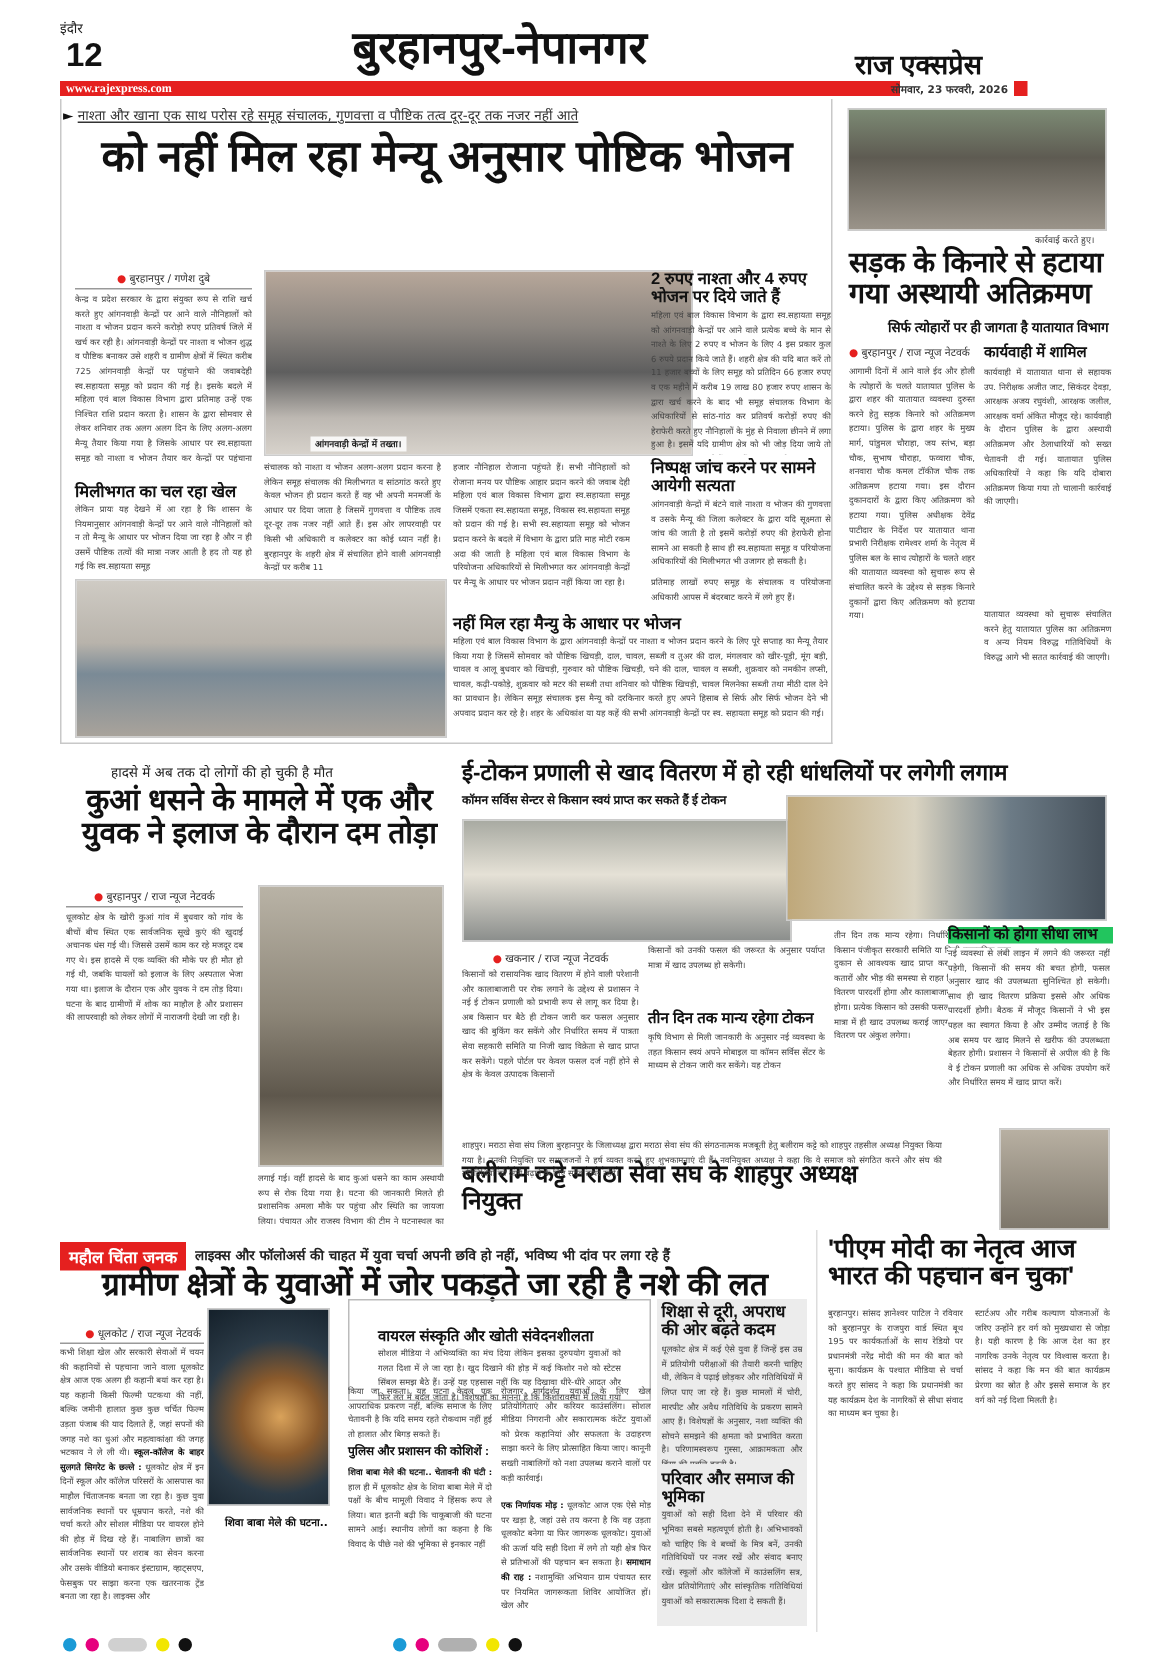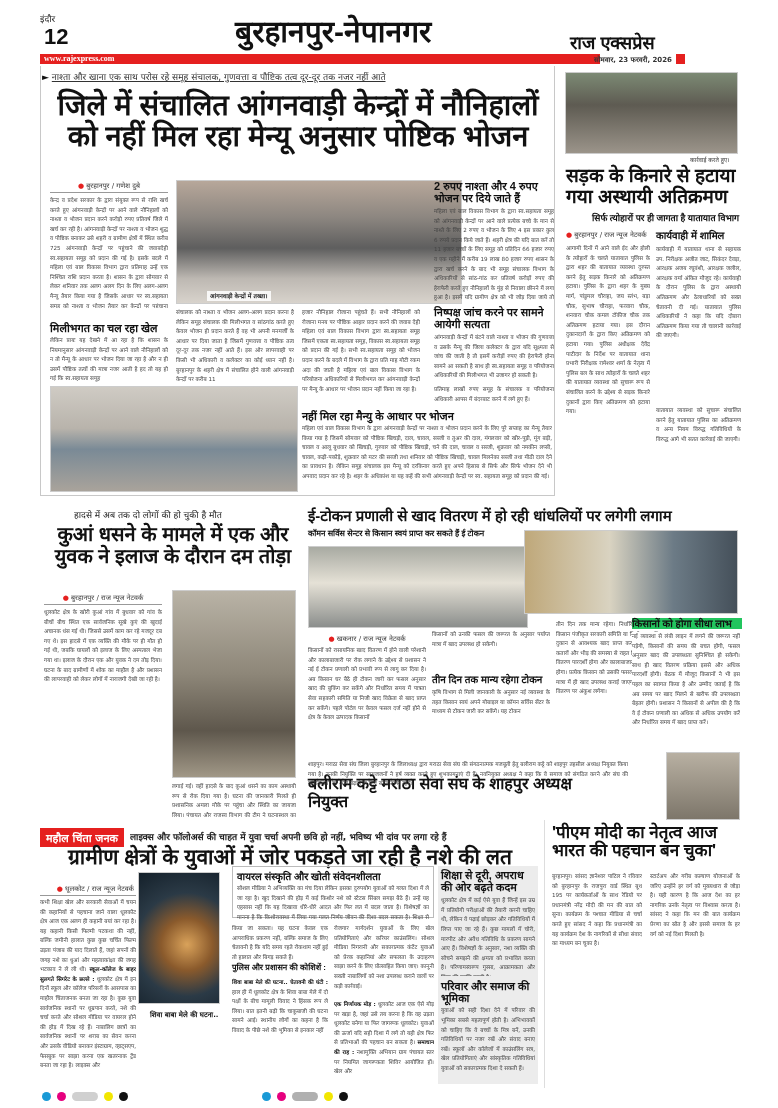--- a/index.html
+++ b/index.html
@@ -44,21 +44,20 @@
 </div>
 <div class="abs datestr">सोमवार, 23 फरवरी, 2026</div>
 <div class="abs redsq"></div>
 
 <div class="abs" style="left:40px; top:66px; width:515px; height:430px; border:1px solid #c8c8c8; border-top:none;">
 </div>
 <div class="abs kicker" style="left:42px; top:70px; width:420px; white-space:nowrap; overflow:hidden;">
   <span class="kicker-arrow">► </span><span style="text-decoration:underline;text-align:center;">नाश्ता और खाना एक साथ परोस रहे समूह संचालक, गुणवत्ता व पौष्टिक तत्व दूर-दूर तक नजर नहीं आते</span>
 </div>
 <div class="abs headline" style="left:48px; top:90px; width:500px; font-size:29px; text-align:center;">
-  <div>जिले में संचालित आंगनवाड़ी केन्द्रों में नौनिहालों</div>
   <div>को नहीं मिल रहा मेन्यू अनुसार पोष्टिक भोजन</div>
 </div>
 
 <div class="abs byline" style="left:50px; top:181px; width:118px; text-align:center;">
   <span class="dot">●</span> <span>बुरहानपुर / गणेश दुबे</span>
 </div>
 <div class="abs hr" style="left:50px; top:192px; width:118px;"></div>
 <div class="abs body textlines" style="left:50px; top:196px; width:118px; height:112px;">केन्द्र व प्रदेश सरकार के द्वारा संयुक्त रूप से राशि खर्च करते हुए आंगनवाड़ी केन्द्रों पर आने वाले नौनिहालों को नाश्ता व भोजन प्रदान करने करोड़ो रुपए प्रतिवर्ष जिले में खर्च कर रही है। आंगनवाड़ी केन्द्रों पर नाश्ता व भोजन शुद्ध व पौष्टिक बनाकर उसे शहरी व ग्रामीण क्षेत्रों में स्थित करीब 725 आंगनवाड़ी केन्द्रों पर पहुंचाने की जवाबदेही स्व.सहायता समूह को प्रदान की गई है। इसके बदले में महिला एवं बाल विकास विभाग द्वारा प्रतिमाह उन्हें एक निश्चित राशि प्रदान करता है। शासन के द्वारा सोमवार से लेकर शनिवार तक अलग अलग दिन के लिए अलग-अलग मैन्यू तैयार किया गया है जिसके आधार पर स्व.सहायता समूह को नाश्ता व भोजन तैयार कर केन्द्रों पर पहुंचाना होता है।</div>
 
 <div class="abs photo" style="left:176px; top:180px; width:286px; height:124px; background:linear-gradient(180deg,#b7a79a 0%,#8c8680 30%,#5e5e5e 55%,#bdb8b2 80%,#d8d3cc 100%);">
@@ -132,21 +131,21 @@
 <div class="abs hr" style="left:40px; top:895px; width:96px;"></div>
 <div class="abs body textlines" style="left:40px; top:898px; width:96px; height:186px;">
   <span>कभी शिक्षा खेल और सरकारी सेवाओं में चयन की कहानियों से पहचाना जाने वाला धूलकोट क्षेत्र आज एक अलग ही कहानी बयां कर रहा है। यह कहानी किसी फिल्मी पटकथा की नहीं, बल्कि जमीनी हालात कुछ कुछ चर्चित फिल्म उड़ता पंजाब की याद दिलाते हैं, जहां सपनों की जगह नशे का धुआं और महत्वाकांक्षा की जगह भटकाव ने ले ली थी।</span>
   <b style="color:#111;">स्कूल-कॉलेज के बाहर सुलगते सिगरेट के छल्ले :</b>
   <span>धूलकोट क्षेत्र में इन दिनों स्कूल और कॉलेज परिसरों के आसपास का माहौल चिंताजनक बनता जा रहा है। कुछ युवा सार्वजनिक स्थानों पर धूम्रपान करते, नशे की चर्चा करते और सोशल मीडिया पर वायरल होने की होड़ में दिख रहे हैं। नाबालिग छात्रों का सार्वजनिक स्थानों पर शराब का सेवन करना और उसके वीडियो बनाकर इंस्टाग्राम, व्हाट्सएप, फेसबुक पर साझा करना एक खतरनाक ट्रेंड बनता जा रहा है। लाइक्स और</span>
 </div>
 
 <div class="abs photo" style="left:138px; top:872px; width:82px; height:132px; background:radial-gradient(circle at 60% 55%,#d9a25a 0%,#8a5a2c 30%,#2b3a46 60%,#14202a 100%);"></div>
 <div class="abs" style="left:150px; top:1010px; font-size:7px; font-weight:bold;">शिवा बाबा मेले की घटना..</div>
 
-<div class="abs boxframe" style="left:232px; top:866px; width:202px; height:52px; padding:4px;">
+<div class="abs boxframe" style="left:232px; top:866px; width:202px; height:68px; padding:19px;">
   <div class="sub" style="font-size:10px;">वायरल संस्कृति और खोती संवेदनशीलता</div>
   <div class="body textlines" style="height:36px; margin-top:2px;">सोशल मीडिया ने अभिव्यक्ति का मंच दिया लेकिन इसका दुरुपयोग युवाओं को गलत दिशा में ले जा रहा है। खुद दिखाने की होड़ में कई किशोर नशे को स्टेटस सिंबल समझ बैठे हैं। उन्हें यह एहसास नहीं कि यह दिखावा धीरे-धीरे आदत और फिर लत में बदल जाता है। विशेषज्ञों का मानना है कि किशोरावस्था में लिया गया गलत निर्णय जीवन की दिशा बदल सकता है। शिक्षा से दूरी और अनुशासनहीनता आगे चलकर बेरोजगारी, अपराध और आपराधिक प्रवृत्तियों को जन्म देती है।</div>
 </div>
 <div class="abs body textlines" style="left:232px; top:924px; width:96px; height:38px;">किया जा सकता। यह घटना केवल एक आपराधिक प्रकरण नहीं, बल्कि समाज के लिए चेतावनी है कि यदि समय रहते रोकथाम नहीं हुई तो हालात और बिगड़ सकते हैं।</div>
 <div class="abs sub" style="left:232px; top:964px; width:96px; font-size:8px;">पुलिस और प्रशासन की कोशिशें :</div>
 <div class="abs body textlines" style="left:232px; top:978px; width:96px; height:106px;">
   <b style="color:#111;">शिवा बाबा मेले की घटना.. चेतावनी की घंटी :</b>
   <span>हाल ही में धूलकोट क्षेत्र के शिवा बाबा मेले में दो पक्षों के बीच मामूली विवाद ने हिंसक रूप ले लिया। बात इतनी बढ़ी कि चाकूबाजी की घटना सामने आई। स्थानीय लोगों का कहना है कि विवाद के पीछे नशे की भूमिका से इनकार नहीं</span>
 </div>
 <div class="abs body textlines" style="left:334px; top:924px; width:100px; height:74px;">रोजगार मार्गदर्शन युवाओं के लिए खेल प्रतियोगिताएं और करियर काउंसलिंग। सोशल मीडिया निगरानी और सकारात्मक कंटेंट युवाओं को प्रेरक कहानियां और सफलता के उदाहरण साझा करने के लिए प्रोत्साहित किया जाए। कानूनी सख्ती नाबालिगों को नशा उपलब्ध कराने वालों पर कड़ी कार्रवाई।</div>

